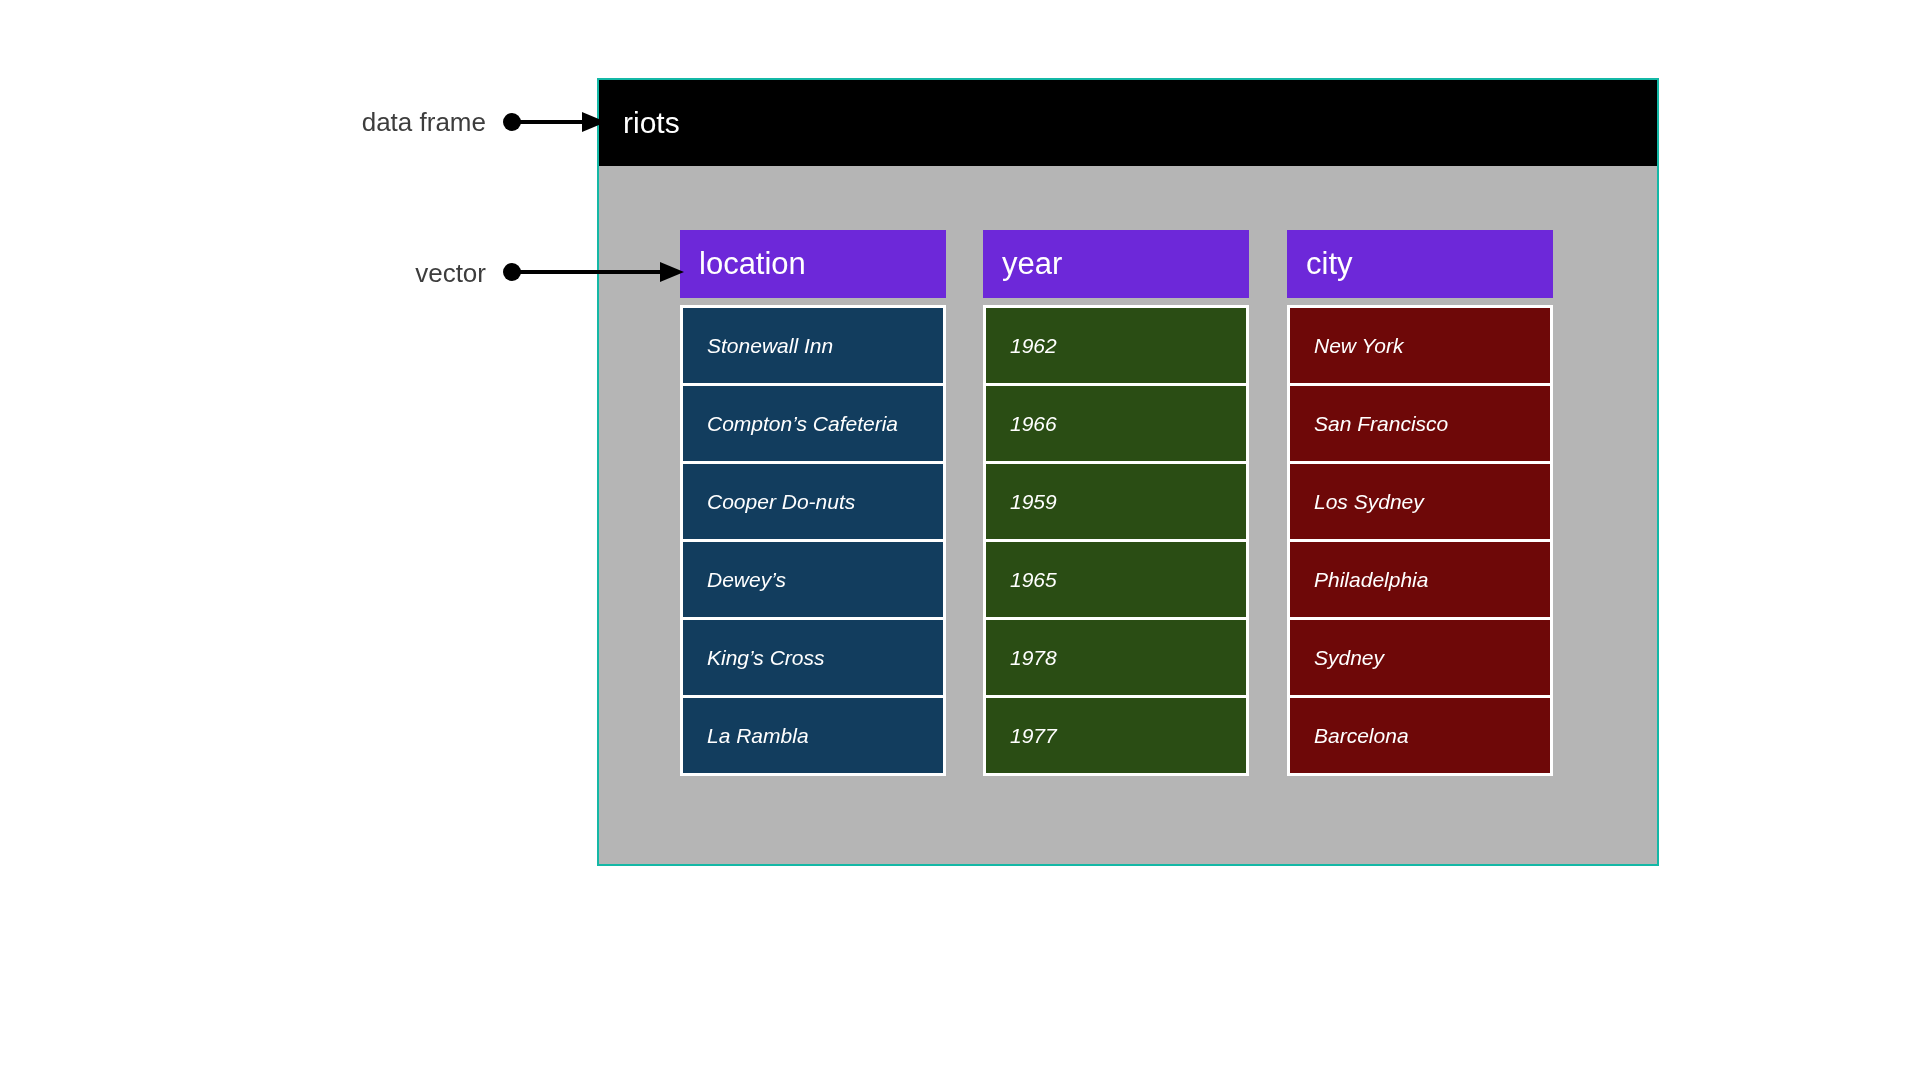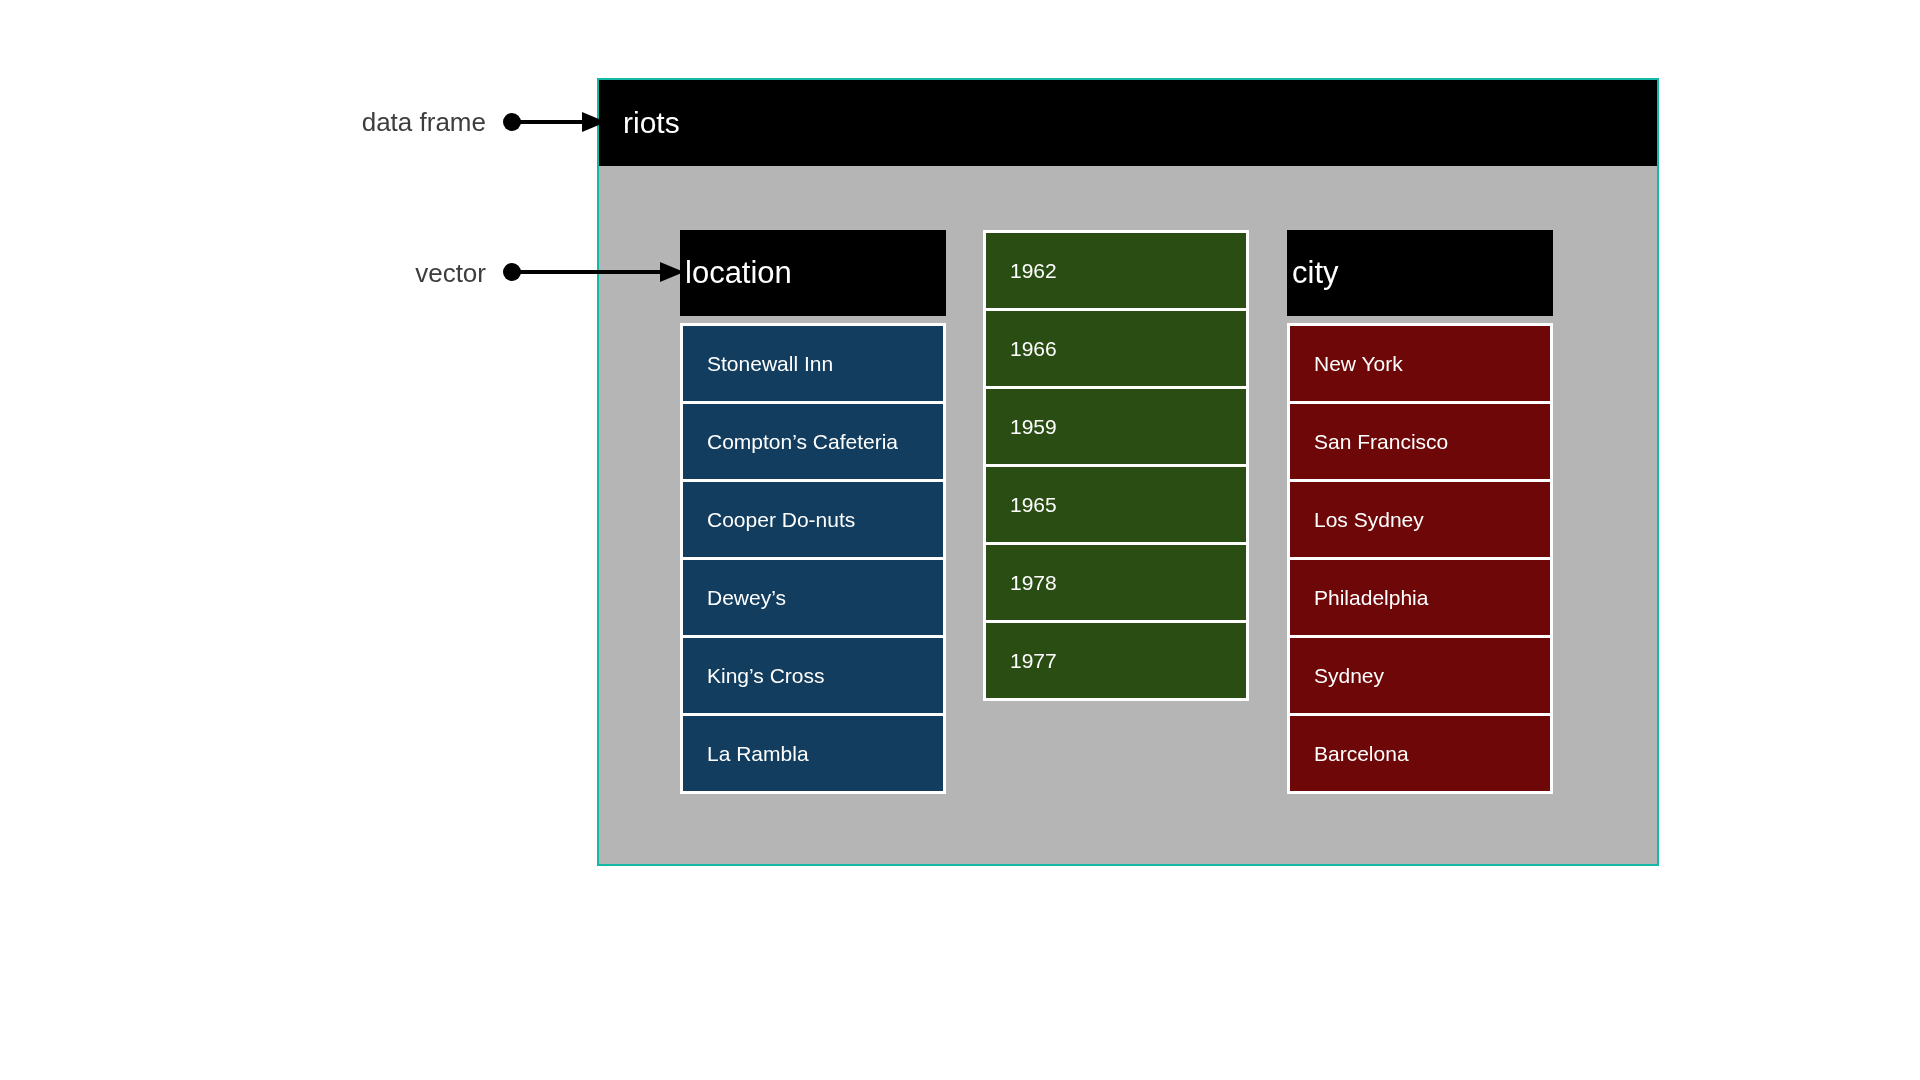--- a/index.html
+++ b/index.html
@@ -62,41 +62,42 @@
   .column {
     position: absolute;
     top: 64px;
     width: 266px;
   }
   .col-location { left: 81px; }
   .col-year     { left: 384px; }
   .col-city     { left: 688px; }
 
   .col-header {
-    height: 86px;
-    background: #000000;
+    height: 68px;
+    background: #6d28d9;
     color: #ffffff;
     font-size: 31px;
     display: flex;
     align-items: center;
-    padding-left: 5px;
+    padding-left: 19px;
     box-sizing: border-box;
     margin-bottom: 7px;
   }
   .cells { width: 100%; }
   .cell {
     height: 81px;
     border: 3px solid #ffffff;
     box-sizing: border-box;
     display: flex;
     align-items: center;
     padding-left: 24px;
     color: #ffffff;
     font-size: 21px;
     margin-top: -3px;
+    font-style: italic;
   }
   .cell:first-child { margin-top: 0; }
 </style>
 </head>
 <body>
 
 <div class="page">
 
   <div class="anno-label label-dataframe">data frame</div>
   <svg class="anno-arrow arrow-dataframe" width="104" height="22" viewBox="0 0 104 22">
@@ -124,20 +125,21 @@
           <div class="cell" style="background-color: rgb(18, 61, 94);">Stonewall Inn</div>
           <div class="cell" style="background-color: rgb(18, 61, 94);">Compton’s Cafeteria</div>
           <div class="cell" style="background-color: rgb(18, 61, 94);">Cooper Do-nuts</div>
           <div class="cell" style="background-color: rgb(18, 61, 94);">Dewey’s</div>
           <div class="cell" style="background-color: rgb(18, 61, 94);">King’s Cross</div>
           <div class="cell" style="background-color: rgb(18, 61, 94);">La Rambla</div>
         </div>
       </div>
 
       <div class="column col-year">
+        <div class="col-header">year</div>
         <div class="cells">
           <div class="cell" style="background-color: rgb(42, 77, 20);">1962</div>
           <div class="cell" style="background-color: rgb(42, 77, 20);">1966</div>
           <div class="cell" style="background-color: rgb(42, 77, 20);">1959</div>
           <div class="cell" style="background-color: rgb(42, 77, 20);">1965</div>
           <div class="cell" style="background-color: rgb(42, 77, 20);">1978</div>
           <div class="cell" style="background-color: rgb(42, 77, 20);">1977</div>
         </div>
       </div>
 

